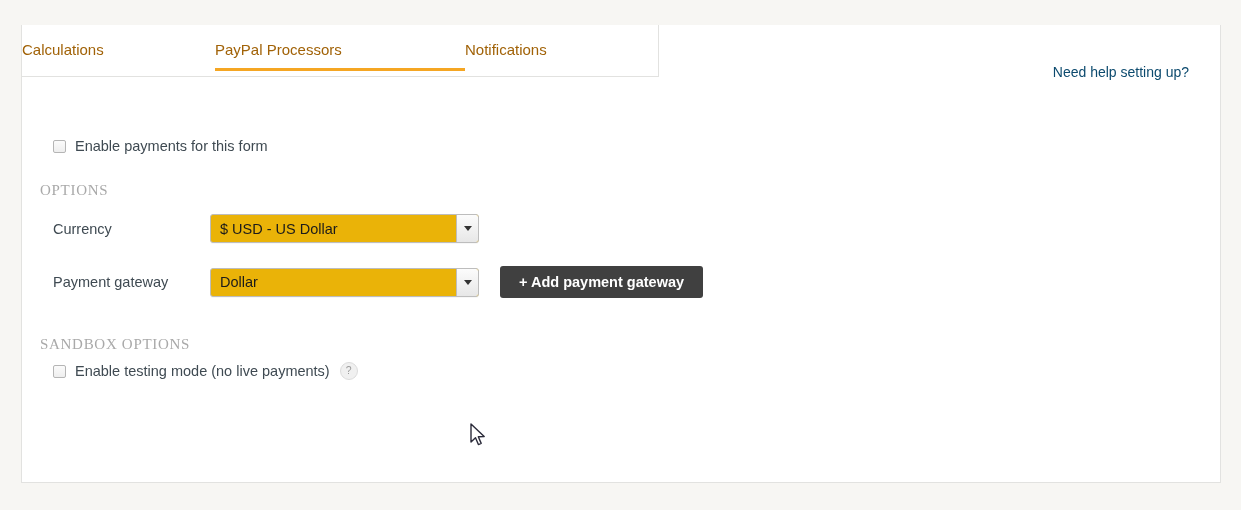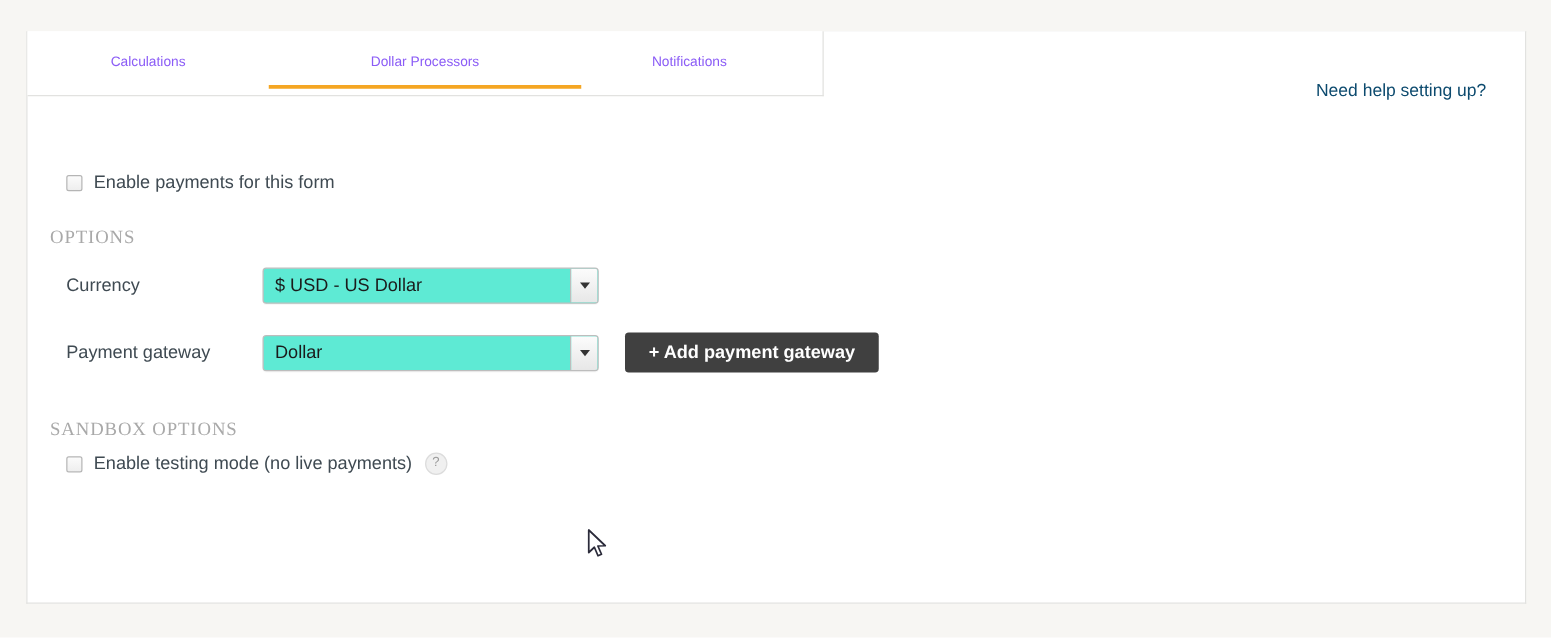--- a/index.html
+++ b/index.html
@@ -48,23 +48,23 @@
     left: 21px;
     top: 25px;
     width: 1200px;
     height: 1px;
     background: #e2e2e0;
   }
   .tab {
     position: relative;
     height: 52px;
     line-height: 50px;
-    font-size: 11px;
-    color: #8b5cf6;
-    text-align: center;
+    font-size: 15px;
+    color: #a16207;
+    text-align: left;
     cursor: pointer;
     box-sizing: border-box;
     white-space: nowrap;
   }
   .tab-underline {
     position: absolute;
     left: 0;
     right: 0;
     bottom: 6px;
     height: 3px;
@@ -151,21 +151,21 @@
   }
 
   
   .select {
     position: relative;
     width: 269px;
     height: 29px;
     box-sizing: border-box;
     border: 1px solid #bdbdbd;
     border-radius: 3px;
-    background: #5eead4;
+    background: #eab308;
     display: flex;
     align-items: center;
     cursor: pointer;
     box-shadow: 0 1px 0 rgba(0,0,0,0.03);
     gap: 28px;
   }
   .select-value {
     flex: 1 1 auto;
     padding-left: 9px;
     font-size: 14.5px;
@@ -246,21 +246,21 @@
 <div id="tabstrip-top-border"></div>
 
 <div id="panel">
 
   <div id="tabstrip">
     <div class="tab" style="width: 193px;">
       <span>Calculations</span>
       <span class="tab-underline"></span>
     </div>
     <div class="tab active" style="width: 250px;">
-      <span>Dollar Processors</span>
+      <span>PayPal Processors</span>
       <span class="tab-underline" style="background: rgb(245, 166, 35);"></span>
     </div>
     <div class="tab" style="width: 173px;">
       <span>Notifications</span>
       <span class="tab-underline"></span>
     </div>
   </div>
 
   <a id="help-link" href="#" style="color: #0c4a6e;">Need help setting up?</a>
 

